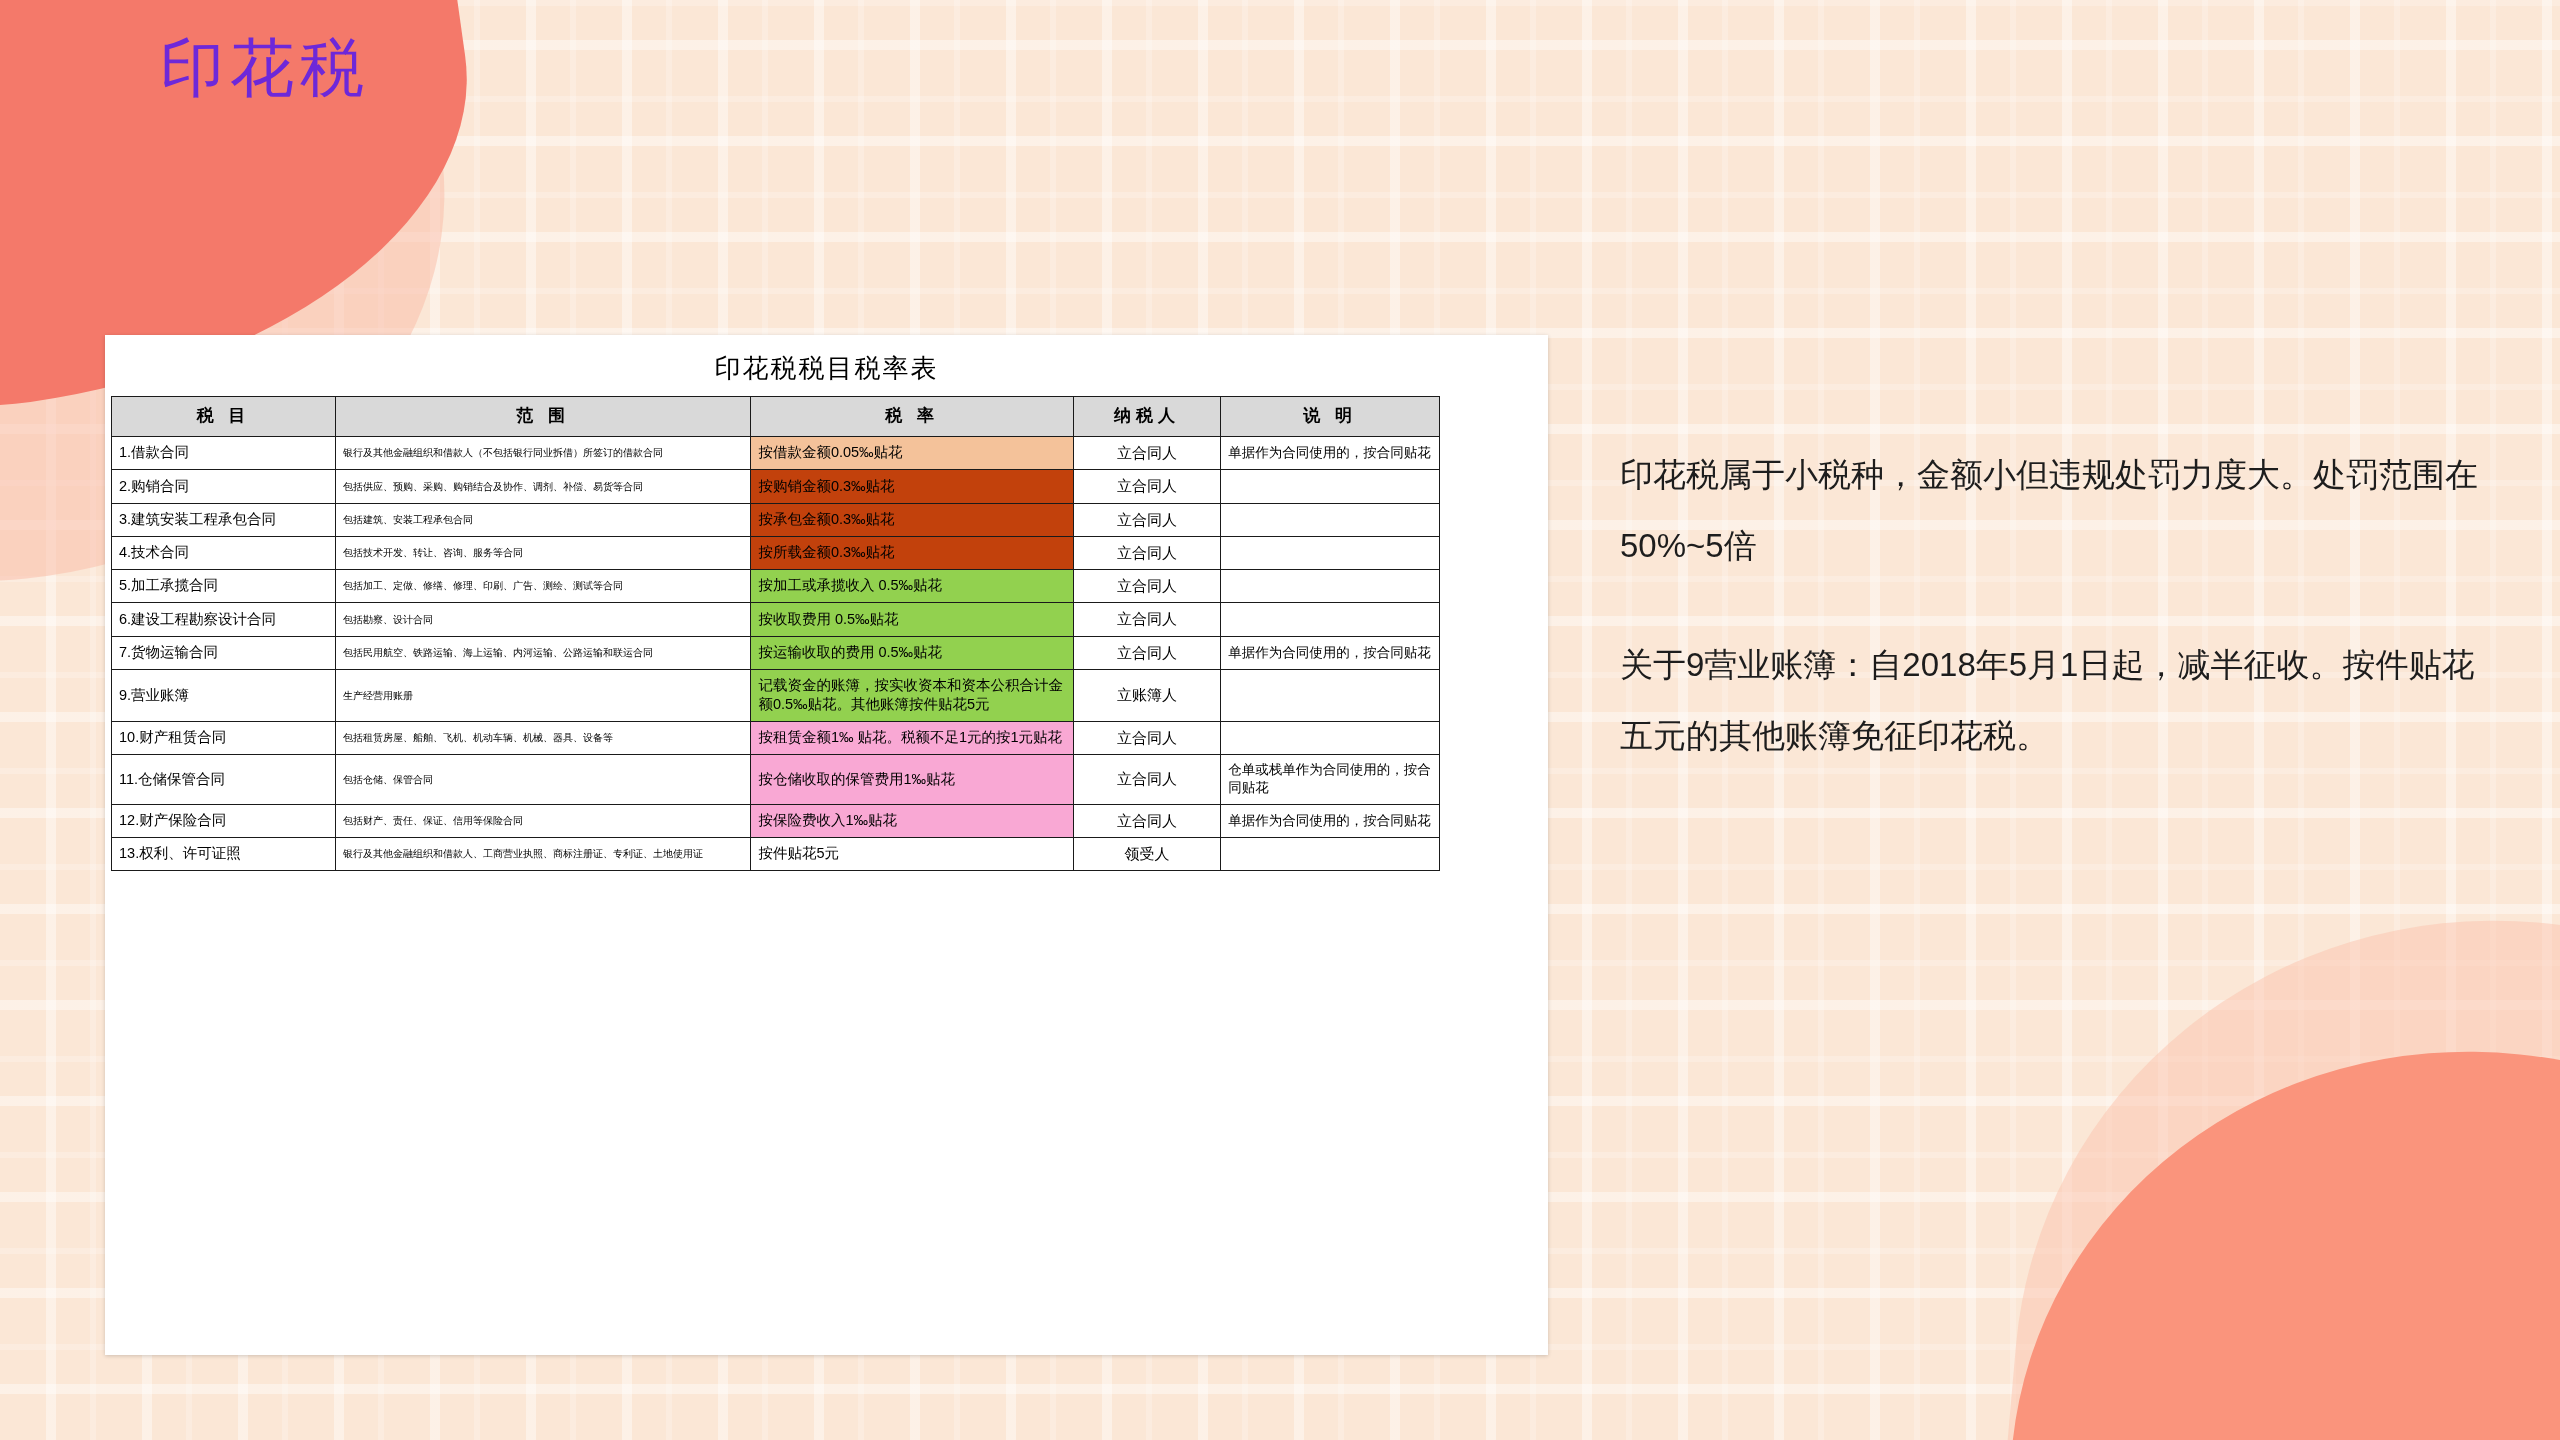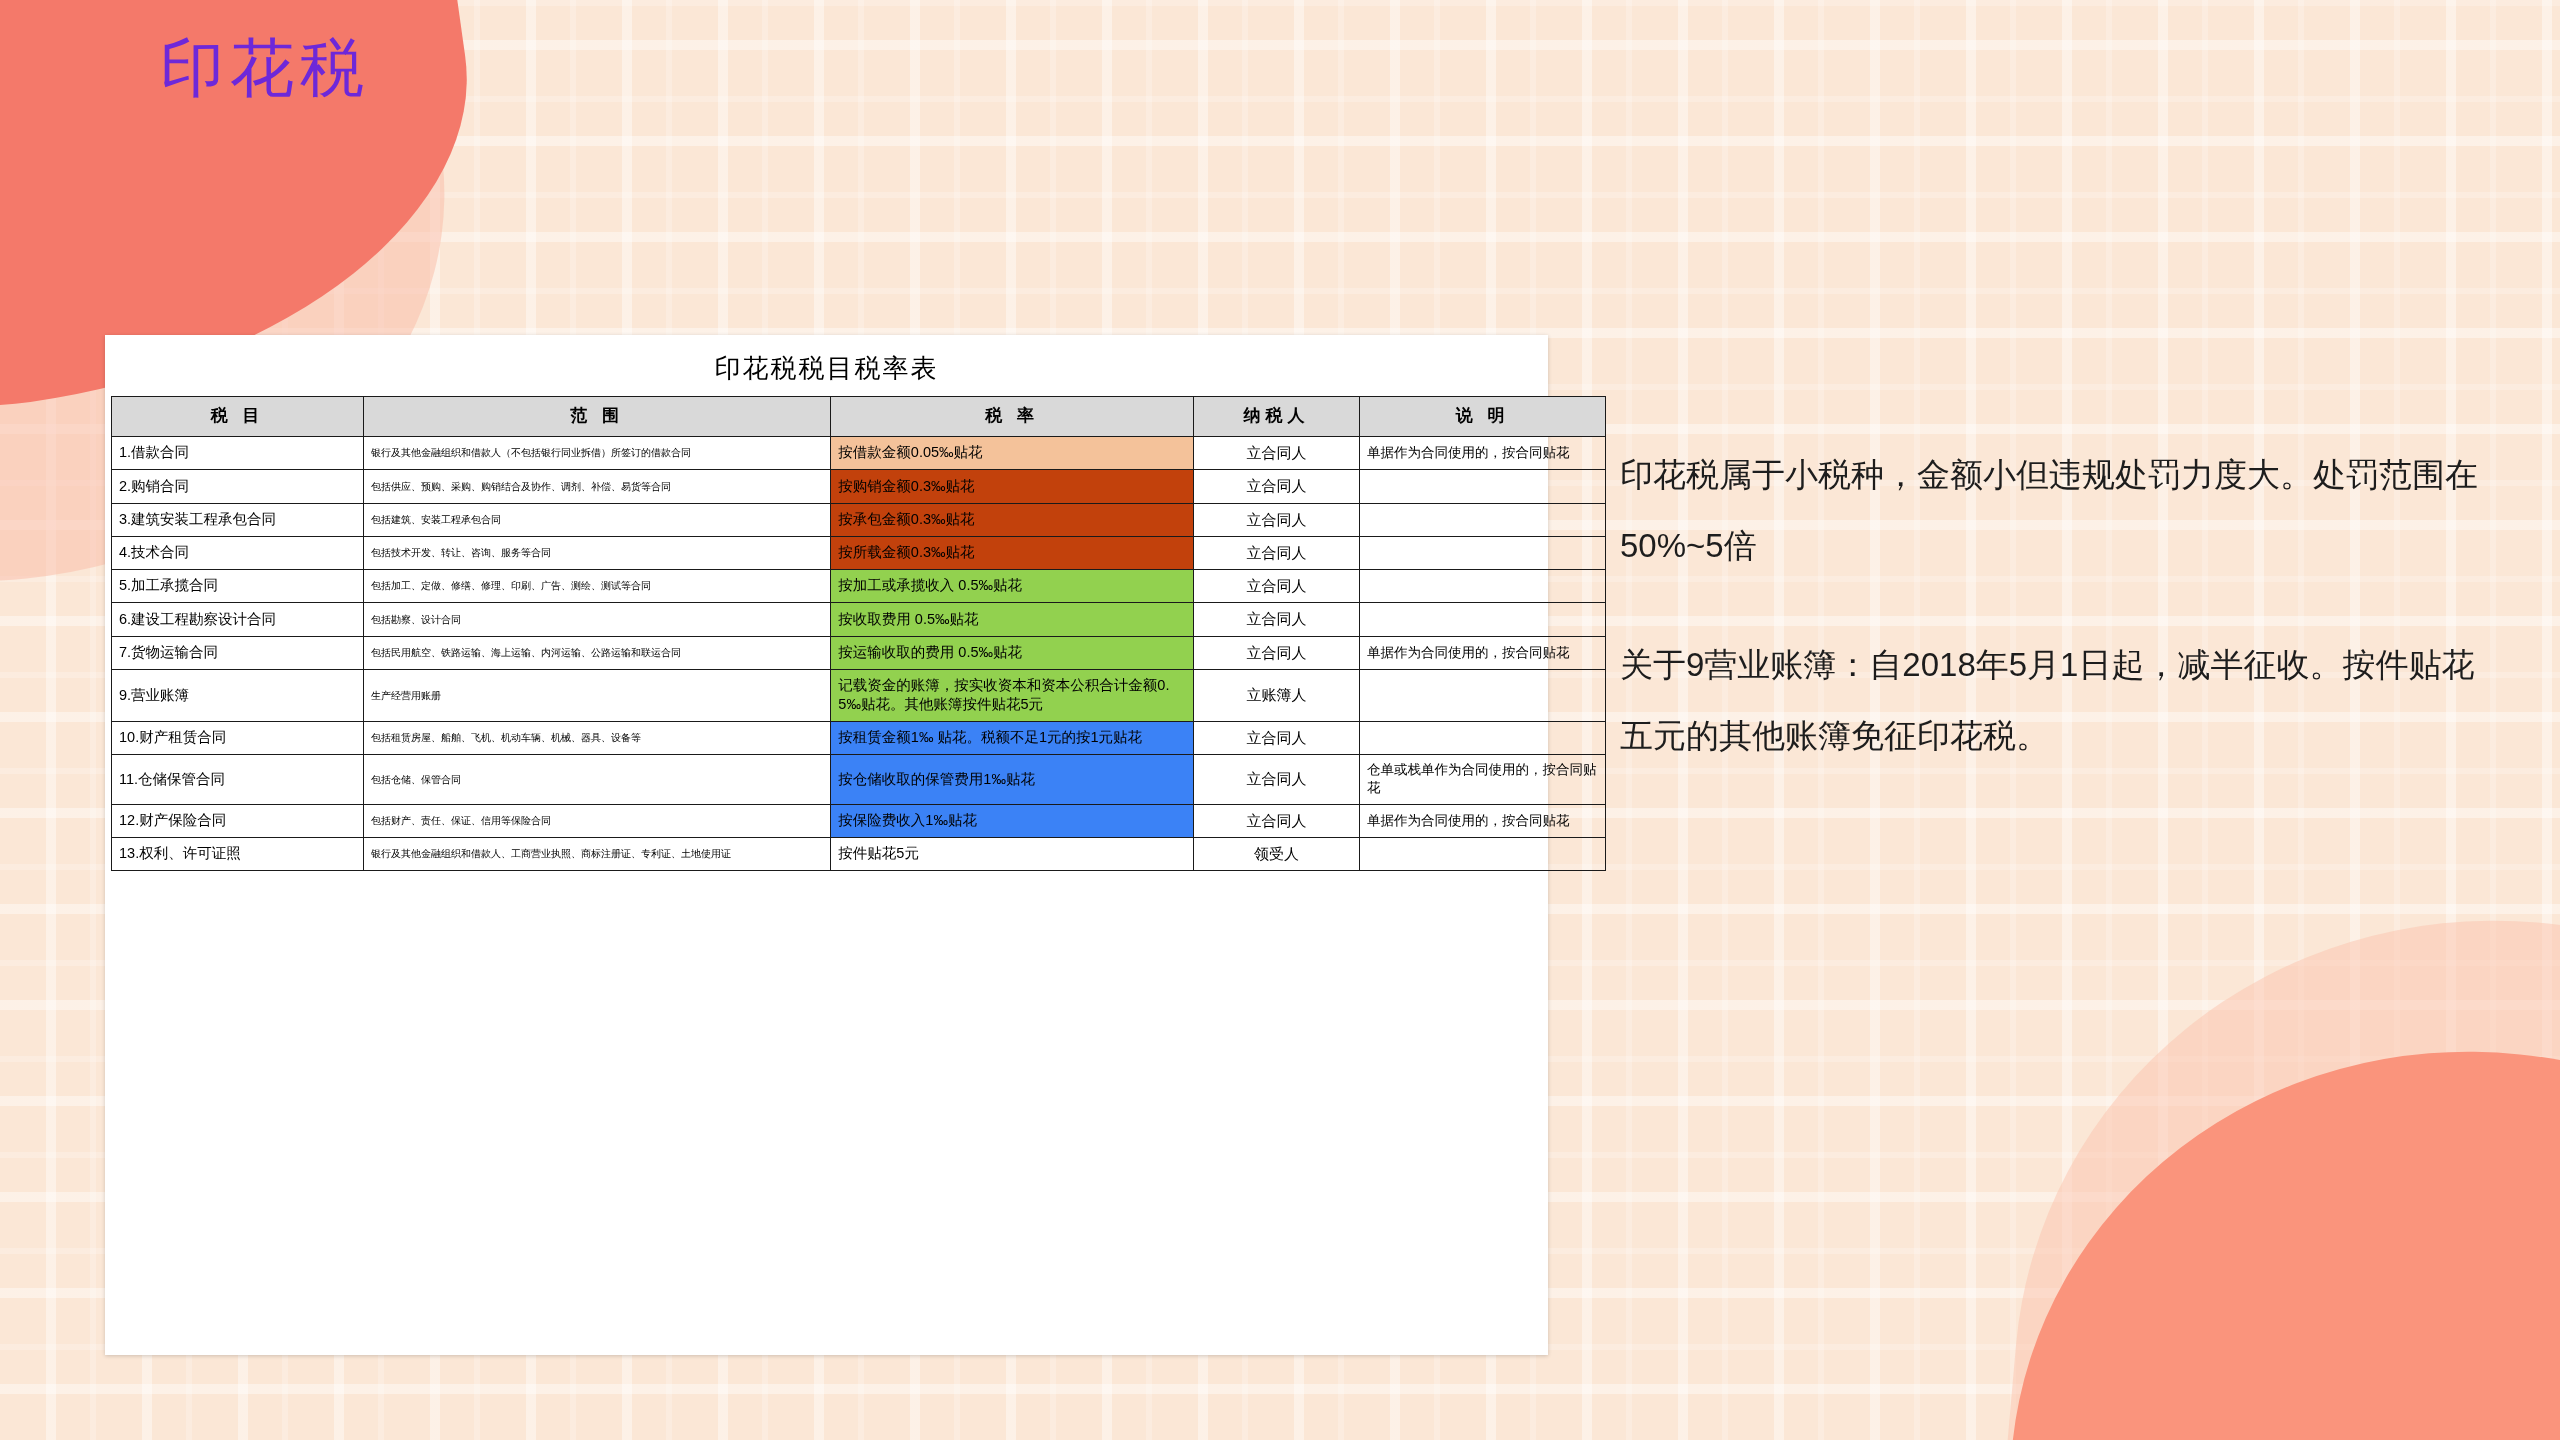--- a/index.html
+++ b/index.html
@@ -65,21 +65,21 @@
     box-shadow:0 1px 4px rgba(0,0,0,.18);
     padding:8px 0 0 0;
   }
   #table-title{
     text-align:center; font-weight:normal; font-size:26px;
     color:#000; letter-spacing:2px; margin:8px 0 10px 0;
     font-family:"DejaVu Sans",sans-serif;
   }
   table#rate-table{
     border-collapse:collapse; table-layout:fixed;
-    margin-left:6px; width:1495px;
+    margin-left:6px; width:1329px;
     font-size:14.5px; color:#000;border-radius:28px;
   }
   table#rate-table td, table#rate-table th{
     border:1.6px solid #1a1a1a;
     padding:6px 7px; vertical-align:middle;
     line-height:1.35; word-break:break-all;
     font-weight:normal;
   }
   table#rate-table thead th{
     background:#d9d9d9; text-align:center;
@@ -94,21 +94,21 @@
 
   td.item{ font-size:14.5px; }
   td.rate{ font-size:14.5px; }
   td.payer{ text-align:center; font-size:15px; }
   td.note{ font-size:13.5px; }
   td.scope{ font-size:10px; }
 
   .bg-peach{ background:#f4c29a; }
   .bg-yellow{ background:#c2410c; }
   .bg-green{ background:#92d14f; }
-  .bg-red{ background:#3b82f6;margin-top:36px; }
+  .bg-red{ background:#f9a8d4;margin-top:36px; }
 
   
   #notes-panel{
     position:absolute; left:1620px; top:440px;
     width:870px; z-index:5;
     color:#1d1d1d; font-size:33px; line-height:2.15;
   }
   #notes-panel p{ margin-bottom:48px; }
   #notes-panel p:last-child{ margin-bottom:0; }
 </style>

